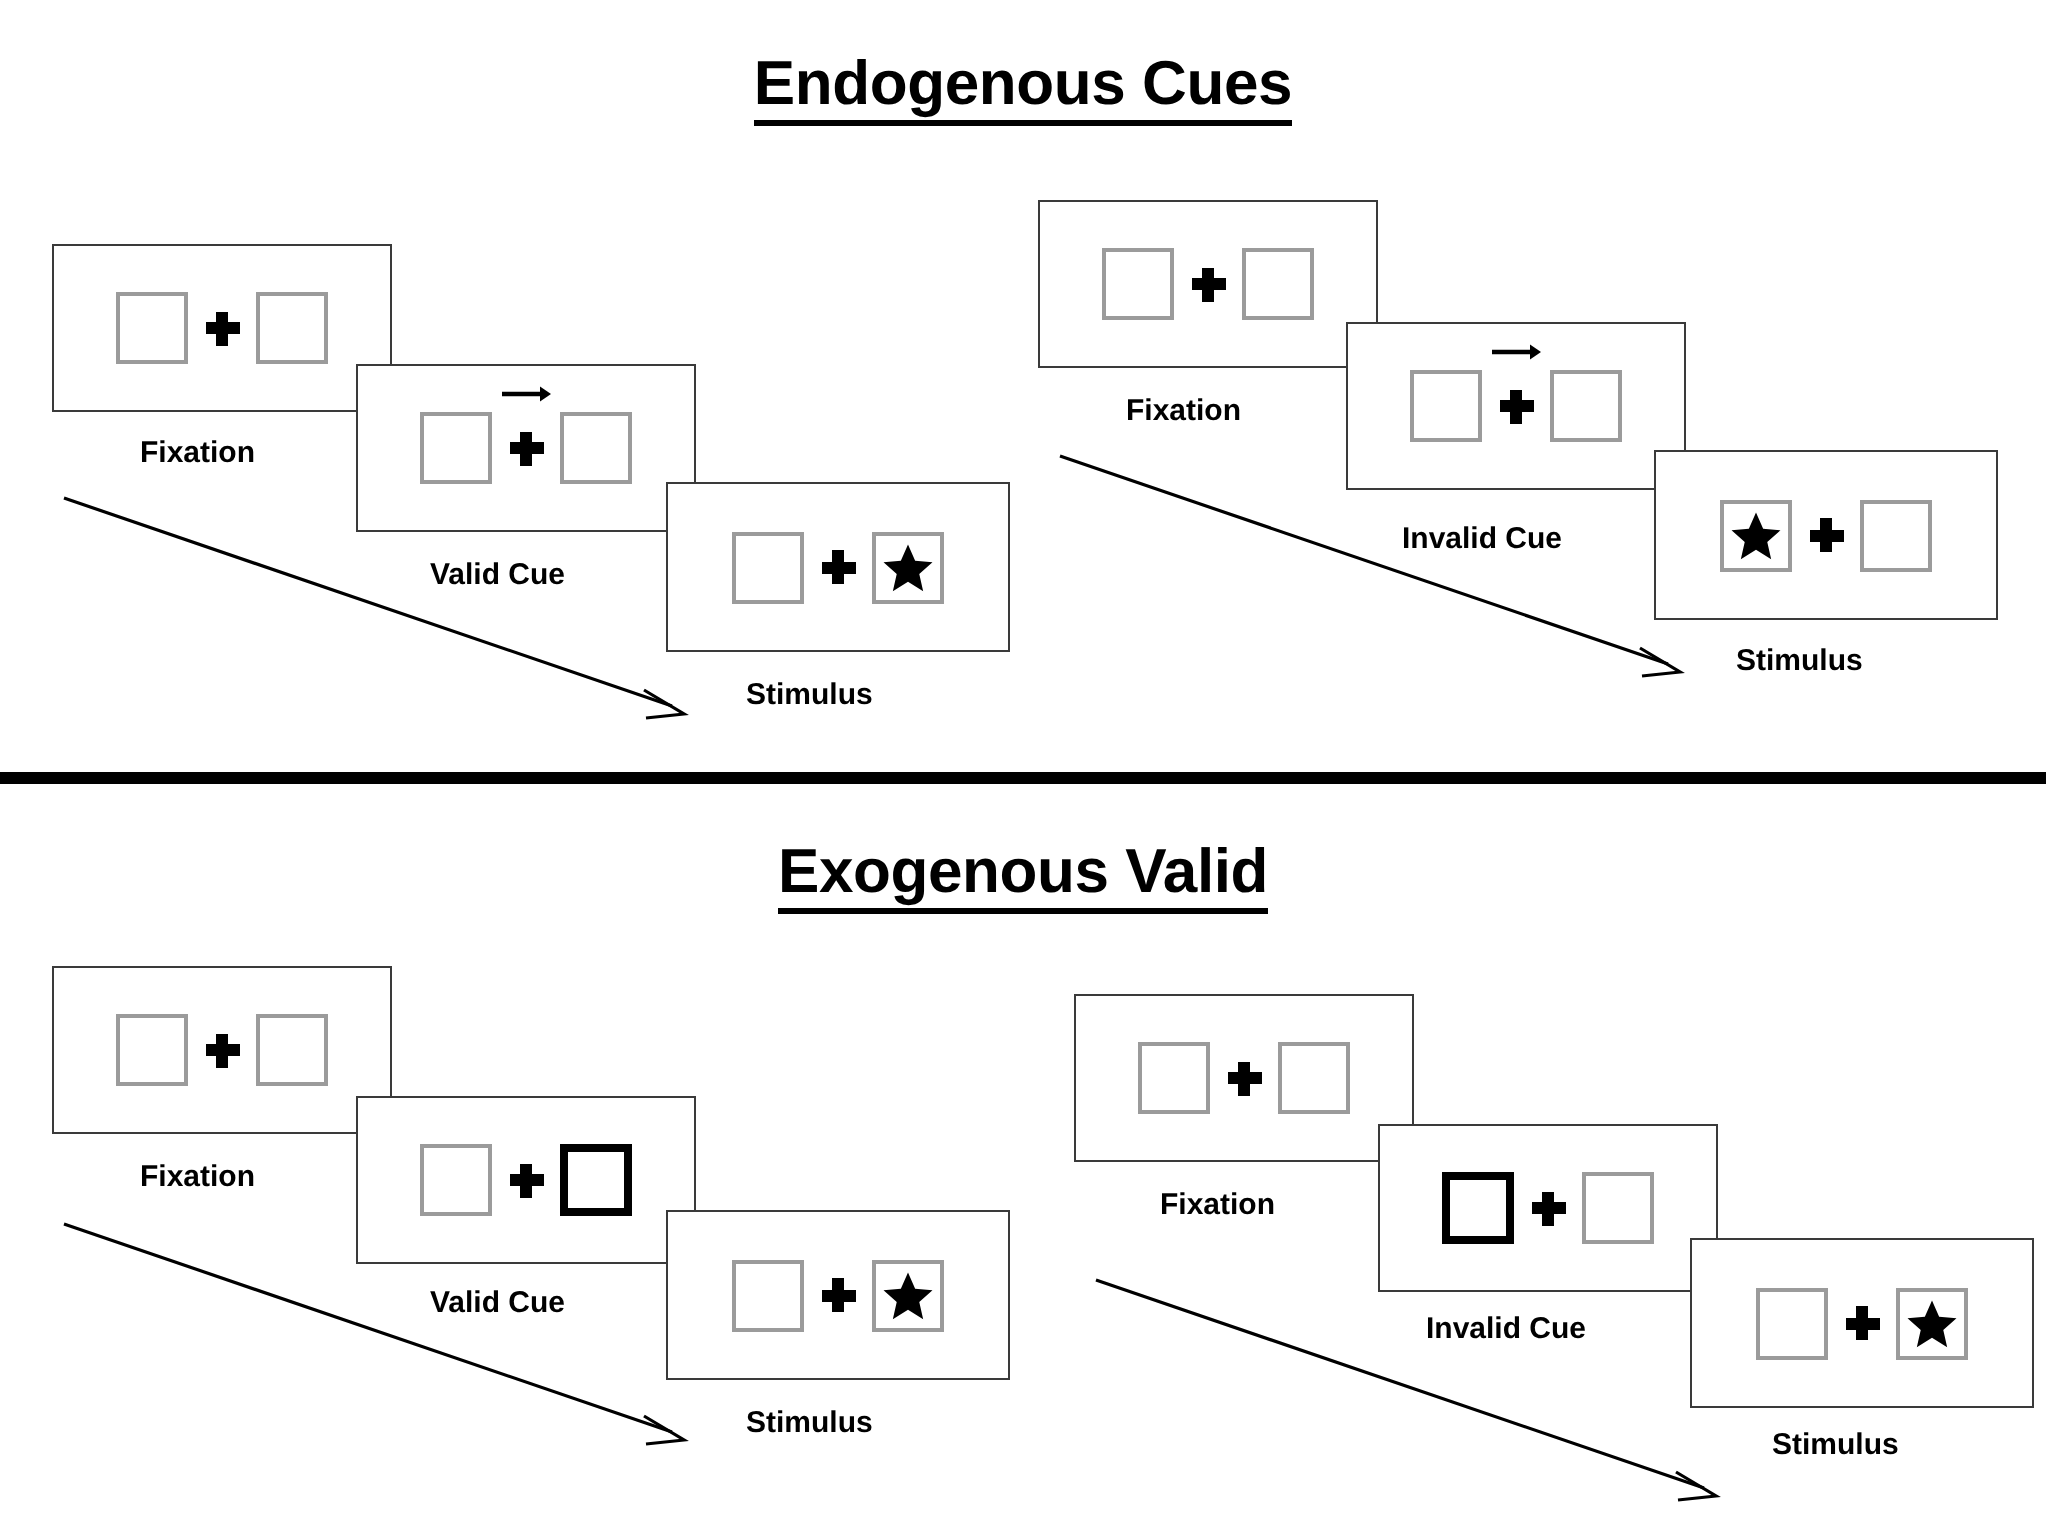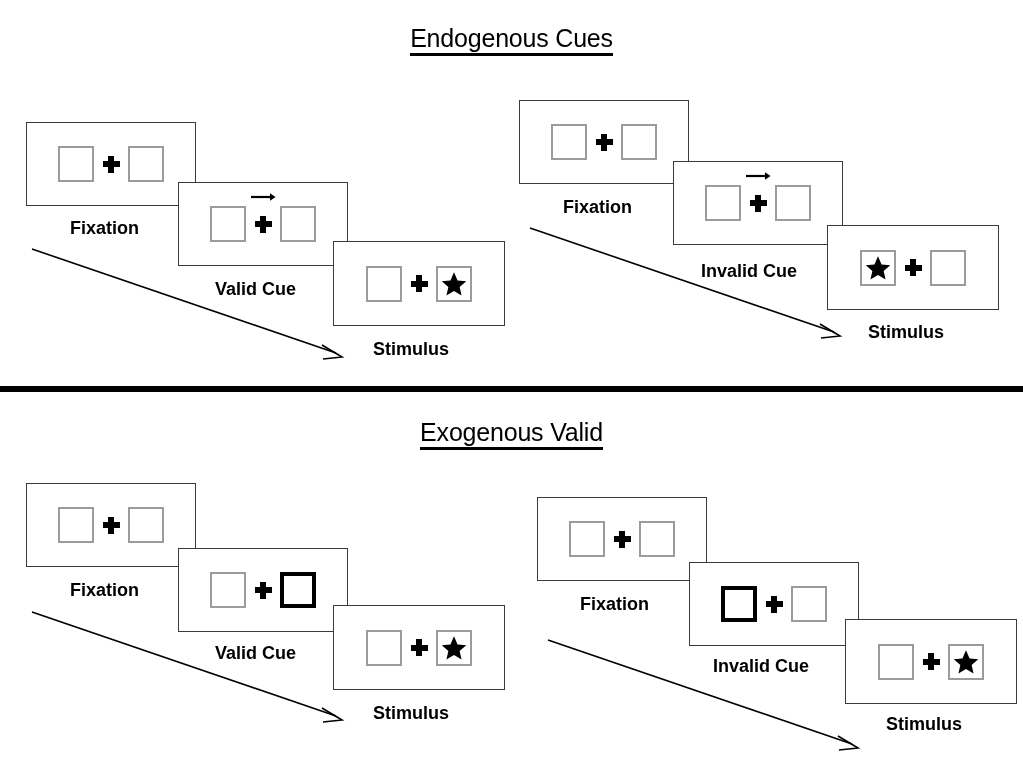--- a/index.html
+++ b/index.html
@@ -13,22 +13,22 @@
     position: relative;
     overflow: hidden;
     font-family: "Liberation Sans", sans-serif;
     color: #000000;
   }
 
   .section-title {
     position: absolute;
     width: 100%;
     text-align: center;
-    font-size: 25px;
-    font-weight: normal;
+    font-size: 31px;
+    font-weight: bold;
     letter-spacing: -0.2px;
     color: #000000;
   }
   .section-title span {
     border-bottom: 3px solid #000000;
     padding-bottom: 1px;
   }
 
   .divider {
     position: absolute;
@@ -112,21 +112,21 @@
     top: -14px;
     left: 50%;
     transform: translateX(-50%);
     width: 26px;
     height: 10px;
   }
   .arrow-cue svg { display: block; }
 
   .panel-label {
     position: absolute;
-    font-size: 18px;
+    font-size: 15px;
     font-weight: bold;
     white-space: nowrap;
     color: #000000;
   }
 
   .flow-arrow {
     position: absolute;
   }
   .flow-arrow svg { display: block; }
 </style>

